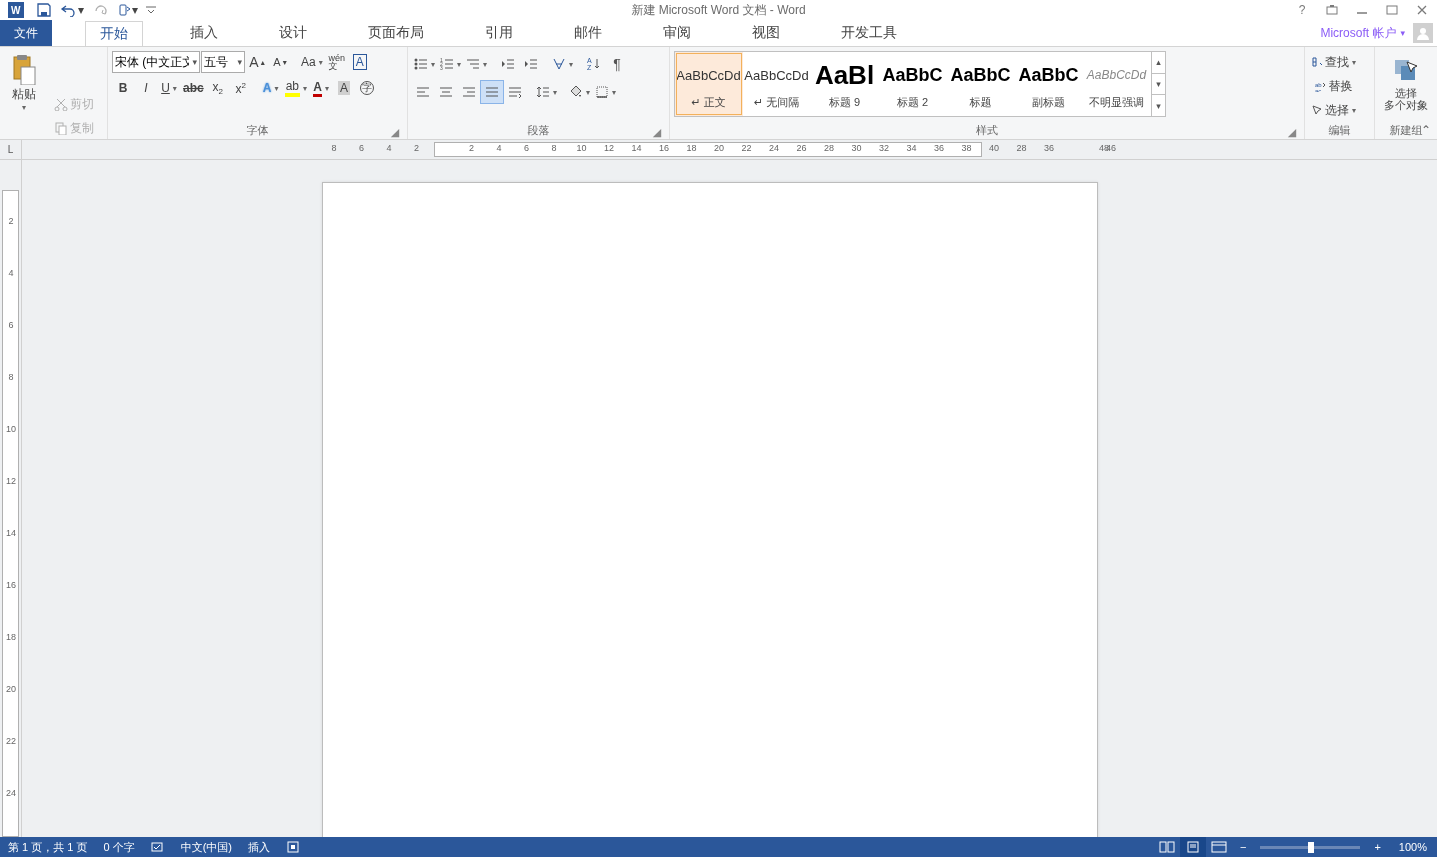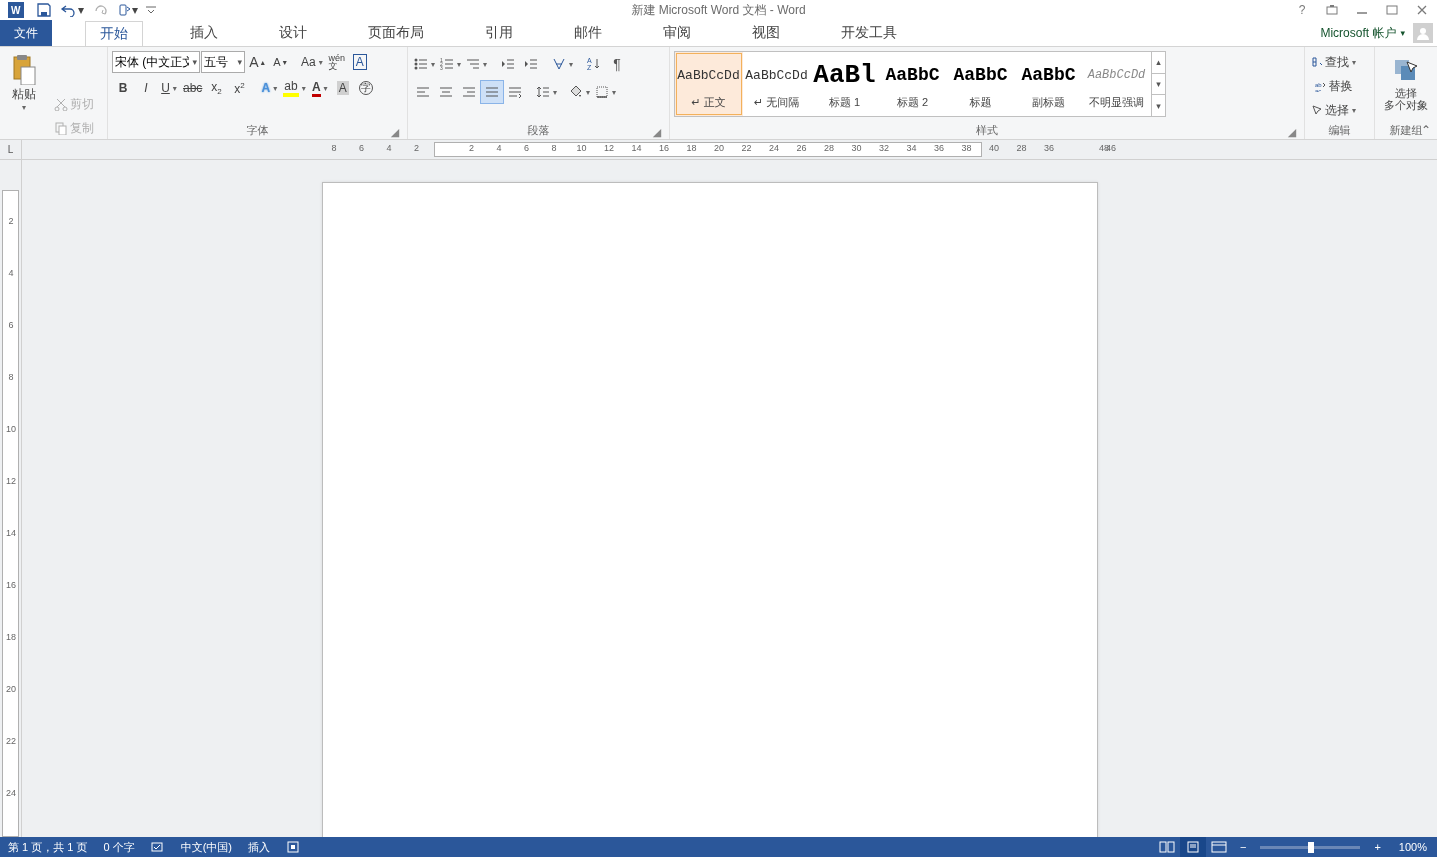--- a/index.html
+++ b/index.html
@@ -11,21 +11,21 @@
 .qat-btn { width: 24px; height: 20px; display: flex; align-items: center; justify-content: center; cursor: pointer; color: #444; }
 .win-title { position: absolute; left: 50%; transform: translateX(-50%); font-size: 12px; color: #6b6b6b; }
 .win-controls { position: absolute; right: 0; display: flex; }
 .win-btn { width: 30px; height: 20px; display: flex; align-items: center; justify-content: center; color: #7a7a7a; cursor: pointer; }
 
 
 .tabs-row { height: 26px; display: flex; align-items: stretch; background: #fff; border-bottom: 0; position: relative; gap: 33px; }
 .tab { padding: 0 14px; display: flex; align-items: center; font-size: 14px; color: #444; cursor: pointer; }
 .tab.file { background: #2b579a; color: #fff; font-size: 12px; }
 .tab.active { background: #fff; border: 1px solid #d4d4d4; border-bottom: 1px solid #fff; color: #2b579a; position: relative; top: 1px; }
-.tabs-right { position: absolute; right: 4px; top: 0; height: 100%; display: flex; align-items: center; gap: 4px; color: #14532d; font-size: 12px; }
+.tabs-right { position: absolute; right: 4px; top: 0; height: 100%; display: flex; align-items: center; gap: 4px; color: #8b5cf6; font-size: 12px; }
 .avatar { width: 20px; height: 20px; background: #d0d0d0; display: inline-flex; align-items: center; justify-content: center; margin-left: 4px; }
 
 
 .ribbon { height: 94px; background: #f5f6f7; border-top: 1px solid #d4d4d4; border-bottom: 1px solid #d4d4d4; display: flex; position: relative; }
 .group { border-right: 1px solid #e1e1e1; display: flex; flex-direction: column; padding: 2px 4px 0 4px; }
 .group-body { flex: 1; display: flex; align-items: flex-start; }
 .group-label { height: 16px; font-size: 11px; color: #666; text-align: center; position: relative; }
 .launcher { position: absolute; right: 2px; bottom: 1px; width: 12px; height: 12px; color: #888; cursor: pointer; }
 .col { display: flex; flex-direction: column; gap: 2px; padding-top: 2px; }
 .btn-s { height: 22px; min-width: 22px; padding: 0 2px; display: flex; align-items: center; justify-content: center; cursor: pointer; color: #444; gap: 2px; }
@@ -36,21 +36,21 @@
 
 
 .paste-big { width: 40px; display: flex; flex-direction: column; align-items: center; justify-content: center; height: 68px; cursor: pointer; }
 .paste-big .ic { width: 28px; height: 32px; display: flex; align-items: center; justify-content: center; }
 .paste-big .lbl { font-size: 12px; color: #444; }
 
 
 .styles-gallery { display: flex; border: 1px solid #c0c0c0; background: #fff; height: 66px; margin-top: 2px; }
 .style-item { width: 68px; display: flex; flex-direction: column; align-items: center; justify-content: center; cursor: pointer; border-right: 1px solid transparent; }
 .style-item.sel { outline: 1px solid #f3b15b; outline-offset: -2px; background: #fdeada; }
-.style-preview { height: 36px; display: flex; align-items: center; justify-content: center; font-family: Liberation Mono, monospace; color: #333; }
+.style-preview { height: 36px; display: flex; align-items: center; justify-content: center; font-family: Liberation Sans, sans-serif; color: #333; }
 .style-name { font-size: 11px; color: #444; height: 18px; display:flex; align-items:center; }
 .gallery-scroll { width: 14px; display: flex; flex-direction: column; border-left: 1px solid #c0c0c0; }
 .gallery-scroll div { flex: 1; display: flex; align-items: center; justify-content: center; font-size: 9px; color: #555; cursor: pointer; border-bottom: 1px solid #c0c0c0; }
 .gallery-scroll div:last-child { border-bottom: 0; }
 
 .ribbon-collapse { position: absolute; right: 6px; bottom: 2px; color: #666; cursor: pointer; }
 
 
 .ruler-row { height: 20px; background: #eef0f2; border-bottom: 1px solid #d0d0d0; display: flex; position: relative; }
 .ruler-corner { width: 22px; height: 100%; background: #eef0f2; border-right: 1px solid #d0d0d0; display:flex; align-items:center; justify-content:center; font-size: 10px; color:#555;}
@@ -255,21 +255,21 @@
               <b>B</b>
             </div>
           <div class="btn-s">
               <i>I</i>
             </div>
           <div class="btn-s">
               <u>U</u>
               <span class="dd">▾</span>
             </div>
           <div class="btn-s">
-              <span style="text-decoration:line-through;">abc</span>
+              <span style="text-decoration:line-through;font-weight:bold;">abc</span>
             </div>
           <div class="btn-s">
               <span>x<sub style="font-size:8px;">2</sub></span>
             </div>
           <div class="btn-s">
               <span>x<sup style="font-size:8px;">2</sup></span>
             </div>
           <div style="width:6px;"></div>
           <div class="btn-s">
               <span style="color:#4a90d9;font-weight:bold;text-shadow:0 0 2px #4a90d9;">A</span>
@@ -444,21 +444,21 @@
         <div class="style-item sel">
             <div class="style-preview" style="font-size: 13px; color: rgb(51, 51, 51);">AaBbCcDd</div>
             <div class="style-name">↵ 正文</div>
           </div>
           <div class="style-item">
             <div class="style-preview" style="font-size: 13px; color: rgb(51, 51, 51);">AaBbCcDd</div>
             <div class="style-name">↵ 无间隔</div>
           </div>
           <div class="style-item">
             <div class="style-preview" style="font-size: 26px; color: rgb(0, 0, 0); font-weight: bold;">AaBl</div>
-            <div class="style-name">标题 1</div>
+            <div class="style-name">标题 9</div>
           </div>
           <div class="style-item">
             <div class="style-preview" style="font-size: 18px; color: rgb(0, 0, 0); font-weight: bold;">AaBbC</div>
             <div class="style-name">标题 2</div>
           </div>
           <div class="style-item">
             <div class="style-preview" style="font-size: 18px; color: rgb(0, 0, 0); font-weight: bold;">AaBbC</div>
             <div class="style-name">标题</div>
           </div>
           <div class="style-item">

